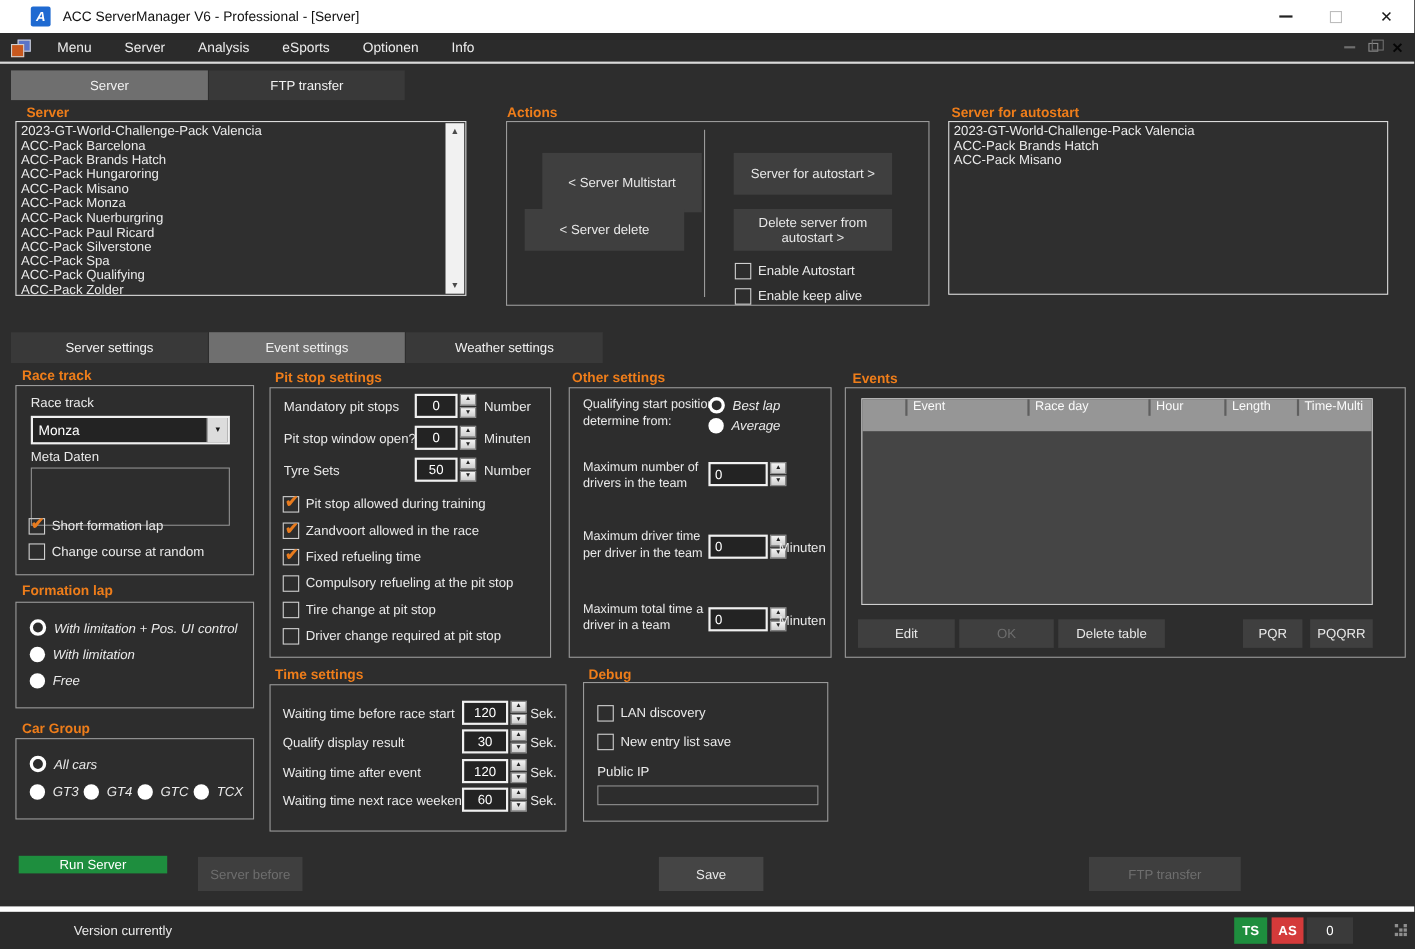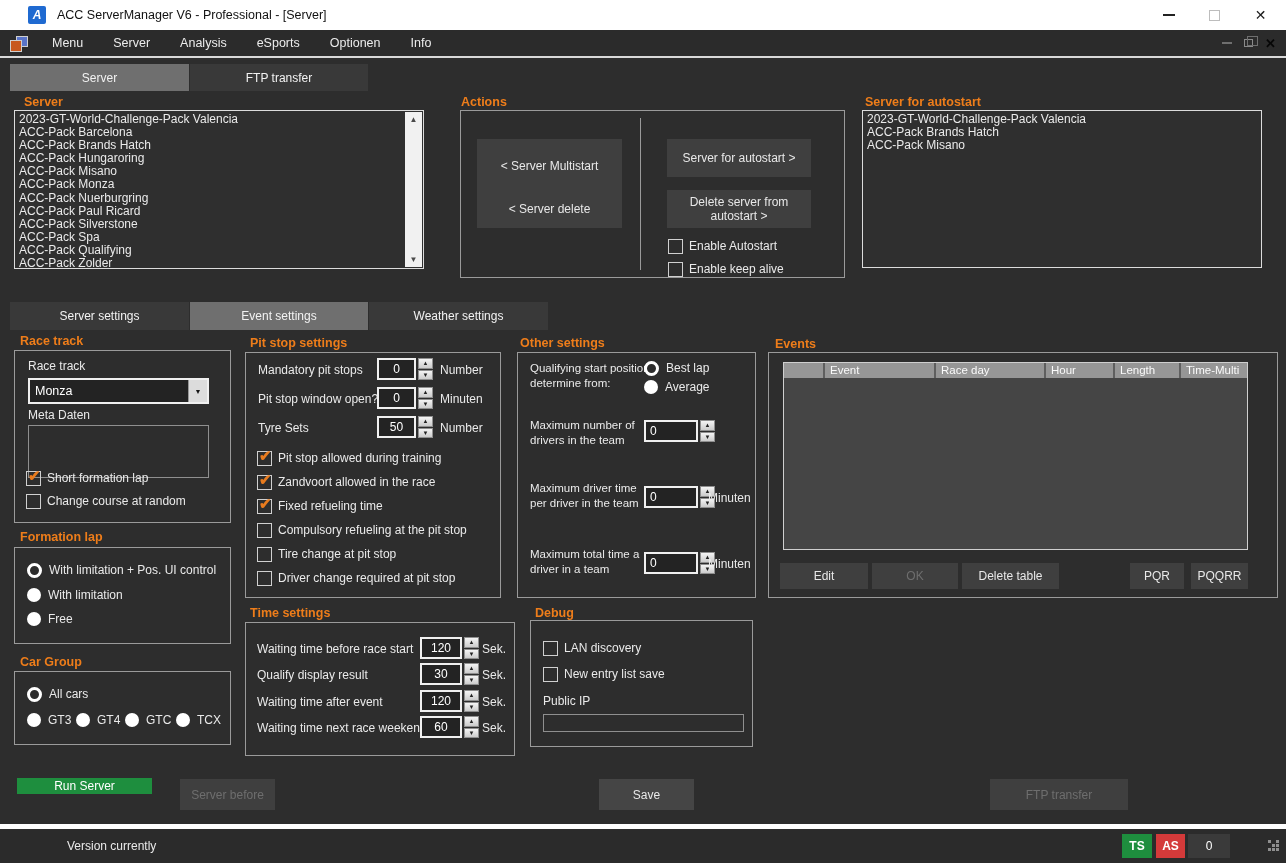--- a/index.html
+++ b/index.html
@@ -48,42 +48,42 @@
          text-align:center; font-size:12px; line-height:14px; }
   .btn.disabled { color:#6e6e6e; }
   .btn.green { background:#1e8e3e; color:#ffffff; }
   .vline { position:absolute; width:1px; background:#9a9a9a; }
 
   .cb { position:absolute; display:flex; align-items:flex-start; gap:6px; white-space:nowrap; }
   .cbbox { width:15px; height:15px; border:1px solid #d0d0d0; position:relative; flex:none; background:transparent; }
   .cbbox .tick { display:none; position:absolute; left:1px; top:-5px; font-size:15px; font-style:normal; font-weight:bold; color:#e87b1e; }
   .cbbox.checked .tick { display:block; }
 
-  .radio { position:absolute; display:flex; gap:7px; white-space:nowrap; }
+  .radio { position:absolute; display:flex; align-items:center; gap:7px; white-space:nowrap;font-style:italic; }
   .rdot { width:14px; height:14px; border-radius:50%; background:#fff; flex:none; }
   .rdot.selected { width:15px; height:15px; background:#2d2d2d; border:3.5px solid #fff; }
 
   .spin { position:absolute; height:22px; display:flex; }
   .sval { width:39px; height:22px; border:2px solid #f0f0f0; background:#232323; color:#fff;
           display:flex; align-items:center; justify-content:center; font-size:12px; }
   .spin.wide .sval { width:42px; }
   .spin.left .sval { width:54px; justify-content:flex-start; padding-left:4px; }
   .sarrs { width:15px; margin-left:2px; display:flex; flex-direction:column; gap:1px; }
   .sarrs i { flex:1; background:linear-gradient(#f4f4f4,#cccccc); border:1px solid #8f8f8f; color:#222;
              font-size:6px; font-style:normal; display:flex; align-items:center; justify-content:center; }
 
   .combo { position:absolute; left:28px; top:378px; width:181px; height:26px; border:2px solid #f0f0f0; background:#232323; display:flex; }
   .combo-val { flex:1; display:flex; align-items:center; padding-left:5px; color:#fff; font-size:12.5px; }
   .combo-btn { width:19px; background:#dcdcdc; border-left:1px solid #999; color:#161616; font-size:7px;
                display:flex; align-items:center; justify-content:center; }
   .meta { position:absolute; left:28px; top:425px; width:181px; height:53px; background:#2d2d2d; border:1px solid #8f8f8f; resize:none; color:#fff; }
   .ipinput { position:absolute; background:#2d2d2d; border:1px solid #8f8f8f; height:18px; color:#fff; font-size:12px; padding:0 3px; }
 
   .etable { position:absolute; left:783px; top:362px; width:465px; height:188px; background:#454545; border:1px solid #cfcfcf; }
-  .ehead { display:flex; height:15px; background:#969696; }
+  .ehead { display:flex; height:29px; background:#969696; }
   .ehcell { height:15px; line-height:14px; font-size:11.5px; color:#fafafa; padding-left:5px; border-left:2px solid #5f5f5f;
             overflow:hidden; white-space:nowrap; flex:none; }
   .ehcell:first-child { border-left:none; }
 
   .sep { position:absolute; left:0; top:824px; width:1286px; height:5px; background:#ffffff; }
   .statusbar { position:absolute; left:0; top:829px; width:1286px; height:34px; background:#2b2b2b; }
   .badge { position:absolute; top:5px; height:24px; display:flex; align-items:center; justify-content:center;
            font-size:12px; font-weight:bold; color:#fff; }
   .grip { position:absolute; left:1268px; top:11px; width:3px; height:3px; background:#8f8f8f;
           box-shadow: 8px 0 #8f8f8f, 4px 4px #8f8f8f, 8px 4px #8f8f8f, 0 8px #8f8f8f, 4px 8px #8f8f8f, 8px 8px #8f8f8f; }
@@ -144,21 +144,21 @@
         <span class="sarr">▲</span>
         <span class="sarr">▼</span>
       </div>
     </div>
   </section>
 
   <section>
     <h3 class="gtitle" style="left:461px;top:95px">Actions</h3>
     <div class="panel" style="left:460px;top:110px;width:385px;height:168px"></div>
     <div class="vline" style="left:640px;top:118px;height:152px"></div>
-    <div class="btn" style="left:477px;top:139px;width:145px;height:54px">&lt; Server Multistart</div>
+    <div class="btn" style="left:493px;top:139px;width:145px;height:54px">&lt; Server Multistart</div>
     <div class="btn" style="left:477px;top:190px;width:145px;height:38px">&lt; Server delete</div>
     <div class="btn" style="left:667px;top:139px;width:144px;height:38px">Server for autostart &gt;</div>
     <div class="btn" style="left:667px;top:190px;width:144px;height:38px;white-space:normal;padding:0 6px">Delete server from autostart &gt;</div>
     <div class="cb" style="left:668px;top:239px">
       <span class="cbbox"></span>
       <span>Enable Autostart</span>
     </div>
     <div class="cb" style="left:668px;top:262px">
       <span class="cbbox"></span>
       <span>Enable keep alive</span>

